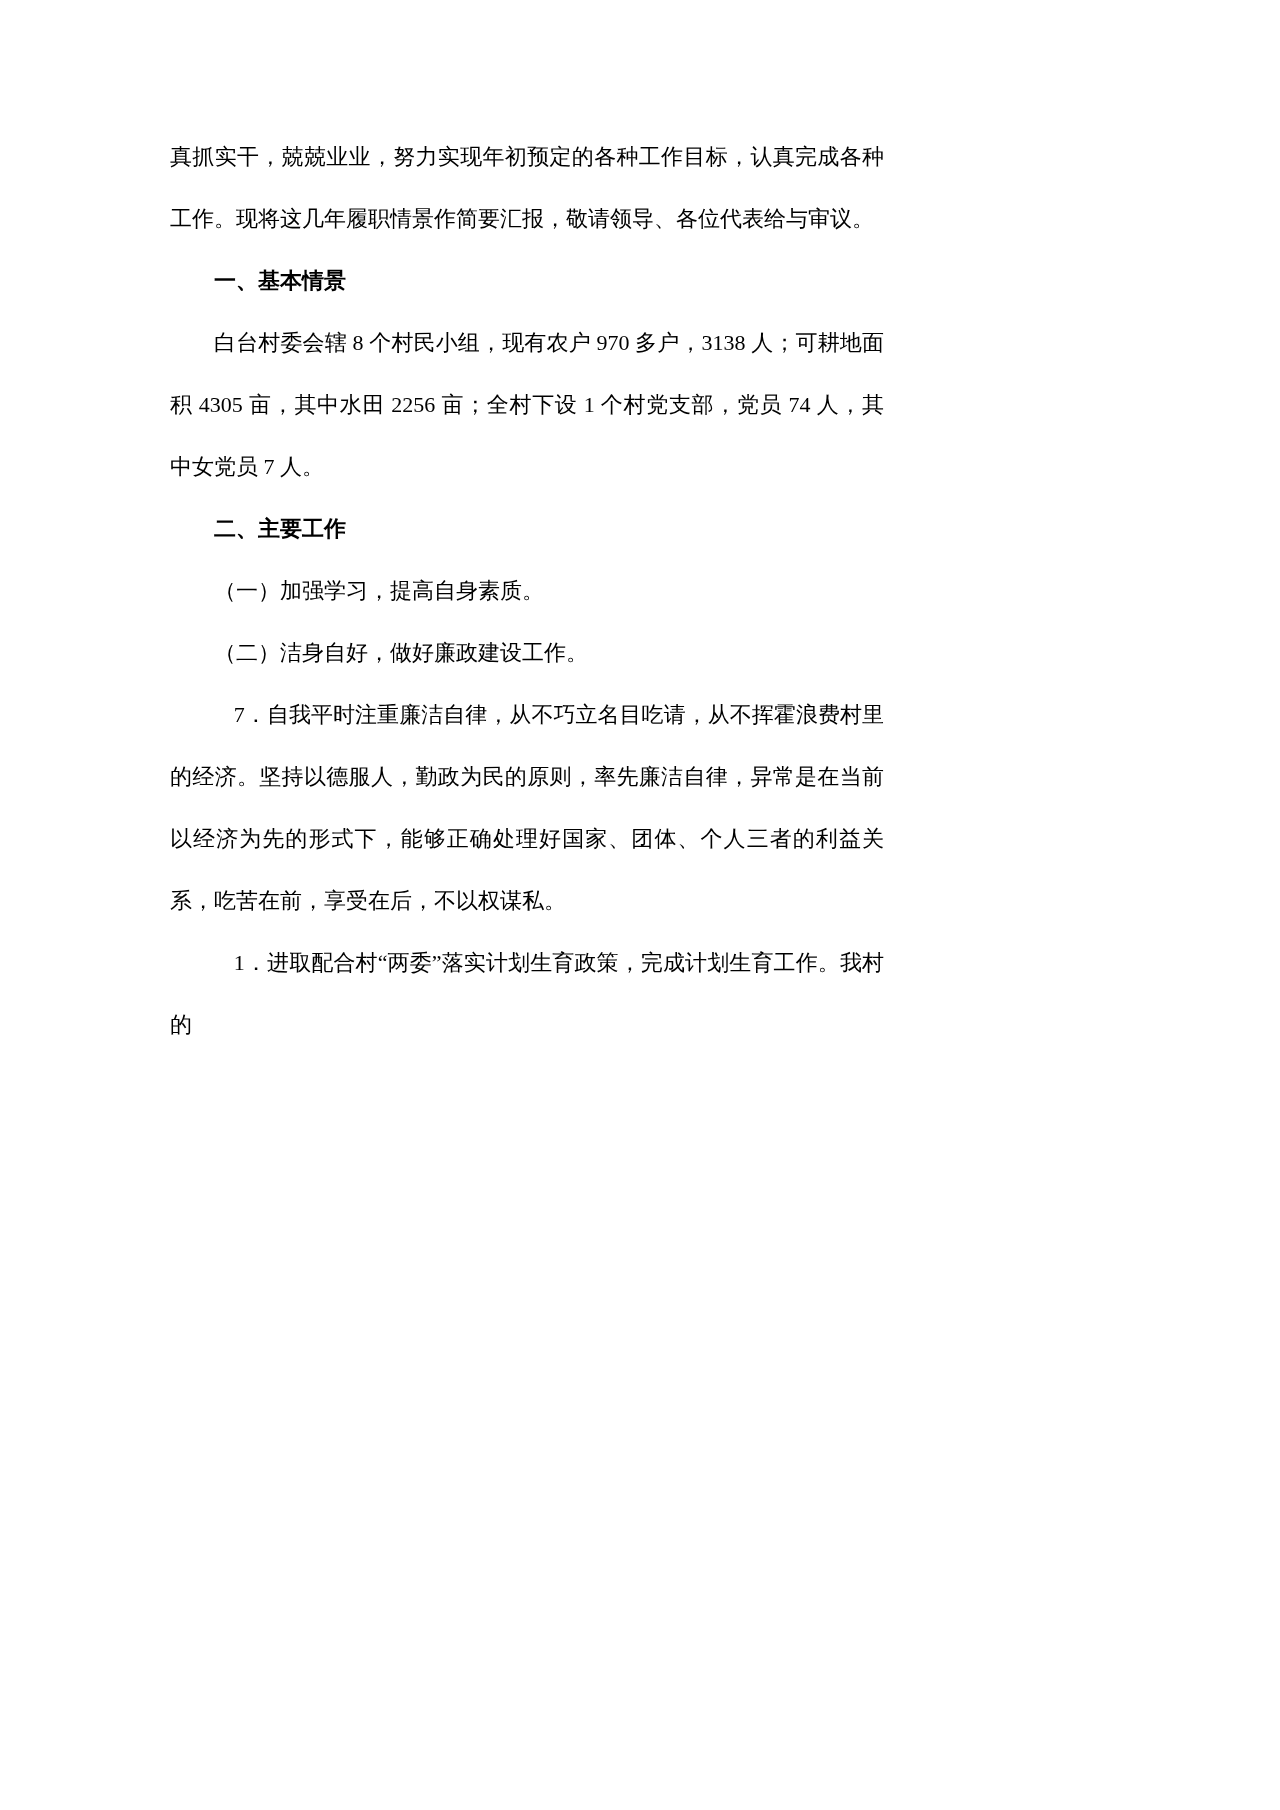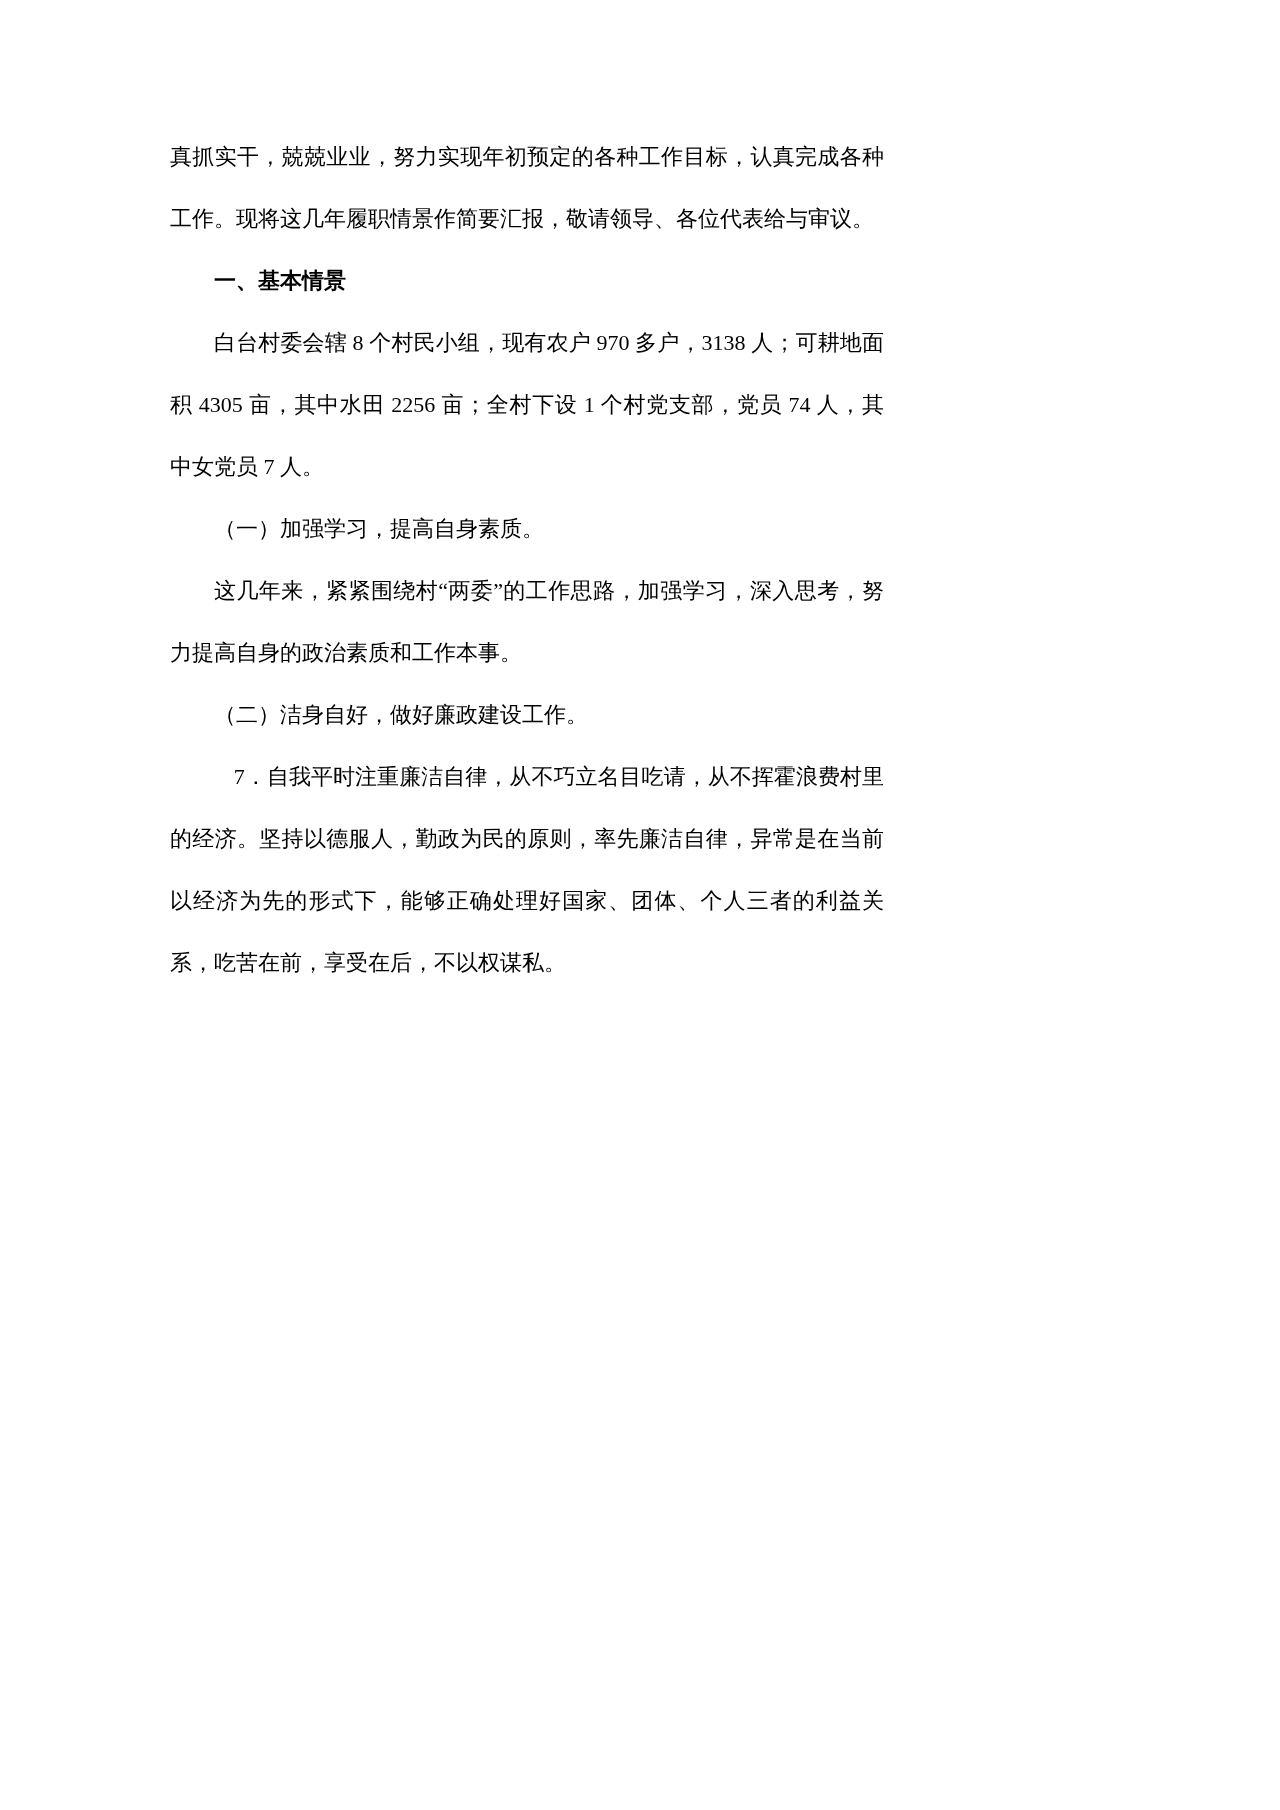--- a/index.html
+++ b/index.html
@@ -44,17 +44,18 @@
     font-family: Liberation Sans, sans-serif;
   }
 </style>
 </head>
 <body>
 
 <div class="page" id="doc-page">
     <p class="para continuation">真抓实干，兢兢业业，努力实现年初预定的各种工作目标，认真完成各种工作。现将这几年履职情景作简要汇报，敬请领导、各位代表给与审议。</p>
     <p class="para heading">一、基本情景</p>
     <p class="para body">白台村委会辖 8 个村民小组，现有农户 970 多户，3138 人；可耕地面积 4305 亩，其中水田 2256 亩；全村下设 1 个村党支部，党员 74 人，其中女党员 7 人。</p>
+    <p class="para heading">二、主要工作</p>
     <p class="para body">（一）加强学习，提高自身素质。</p>
-    <p class="para body">这几年来，紧紧围绕村“两委”的工作思路，加强学习，深入思考，努力提高自身的政治素质和工作本事。</p>
     <p class="para body">（二）洁身自好，做好廉政建设工作。</p>
     <p class="para num">7．自我平时注重廉洁自律，从不巧立名目吃请，从不挥霍浪费村里的经济。坚持以德服人，勤政为民的原则，率先廉洁自律，异常是在当前以经济为先的形式下，能够正确处理好国家、团体、个人三者的利益关系，吃苦在前，享受在后，不以权谋私。</p>
+    <p class="para num">1．进取配合村“两委”落实计划生育政策，完成计划生育工作。我村的</p>
   </div>
 
 </body></html>

